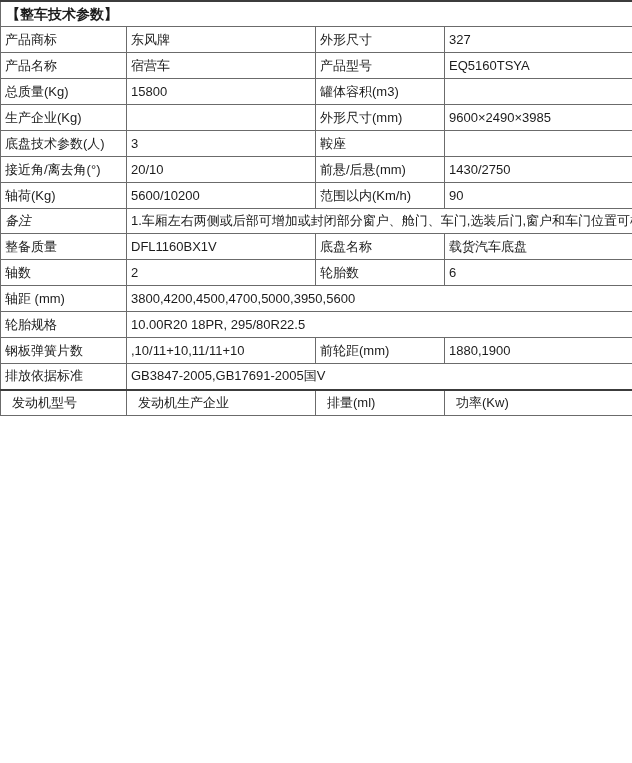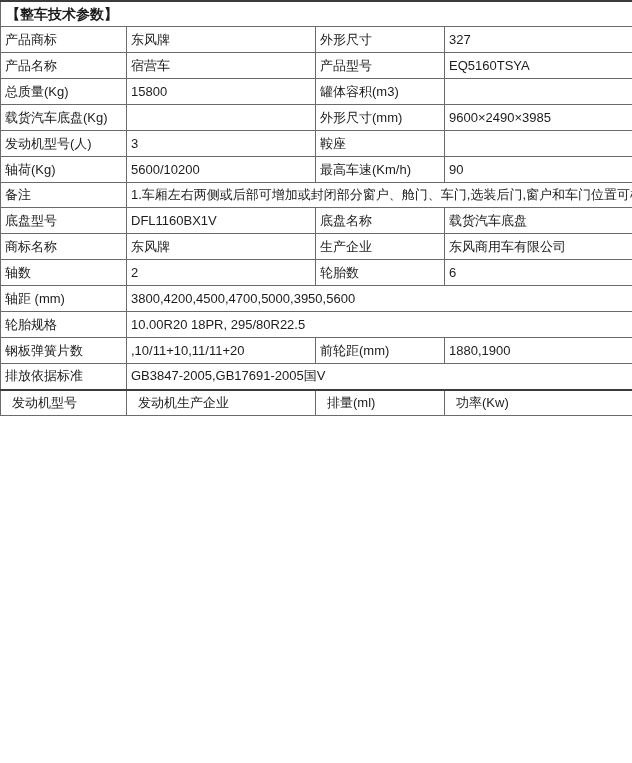--- a/index.html
+++ b/index.html
@@ -47,20 +47,21 @@
     height: 26px;
   }
   td.remark-cell {
     white-space: normal;
     line-height: 24px;
     padding: 1px 4px;
     vertical-align: middle;
   }
   td.remark-label {
     vertical-align: middle;
+    font-style: italic;
   }
 </style>
 </head>
 <body>
 
 <div class="page">
   <table class="params">
     <colgroup>
       <col style="width:126px">
       <col style="width:189px">
@@ -85,72 +86,72 @@
       <td>产品型号</td>
       <td>EQ5160TSYA</td>
     </tr>
     <tr class="data-row">
       <td>总质量(Kg)</td>
       <td>15800</td>
       <td>罐体容积(m3)</td>
       <td></td>
     </tr>
     <tr class="data-row">
-      <td>载货汽车底盘(Kg)</td>
+      <td>生产企业(Kg)</td>
       <td></td>
       <td>外形尺寸(mm)</td>
       <td>9600×2490×3985</td>
     </tr>
     <tr class="data-row">
-      <td>发动机型号(人)</td>
+      <td>底盘技术参数(人)</td>
       <td>3</td>
       <td>鞍座</td>
       <td></td>
     </tr>
     <tr class="data-row">
+      <td>接近角/离去角(°)</td>
+      <td>20/10</td>
+      <td>前悬/后悬(mm)</td>
+      <td>1430/2750</td>
+    </tr>
+    <tr class="data-row">
       <td>轴荷(Kg)</td>
       <td>5600/10200</td>
-      <td>最高车速(Km/h)</td>
+      <td>范围以内(Km/h)</td>
       <td>90</td>
     </tr>
     <tr>
       <td class="remark-label">备注</td>
       <td class="remark-cell" colspan="3">1.车厢左右两侧或后部可增加或封闭部分窗户、舱门、车门,选装后门,窗户和车门位置可根据需要调整;,车体两侧可选装可单侧或双侧拓展式抽拉厢,行驶状态时拓展厢固定牢固,不影响车体宽度。车顶空调、护栏、水箱、侧上车扶手、家用室内空调为选装件,装配顶部空调时整车高3985mm,仅装配顶部护栏时整车高3955mm,取消顶部护栏、空调时整车高3740mm;后悬3070mm对应底盘轴距5000mm,后悬2850mm对应底盘轴距4700mm,后悬2750mm对应底盘轴距4500mm。随底盘选装驾驶室前脸扰流罩,选装前雾灯.选装结构引起的整车整备质量变化在3%范围以内. 2.该车侧防护和后防护为裙板结构,后防护最下部离地高度为500mm. 3. 随底盘选装ABS型号及厂家,ABS型号:3631010-C2000,4460046440;生产厂家:东科克诺尔商用车制动系统(十堰)有限公司,威伯科汽车控制系统(中国)有限公司</td>
     </tr>
 
 
     <tr class="data-row">
-      <td>底盘型号</td>
+      <td>整备质量</td>
       <td>DFL1160BX1V</td>
       <td>底盘名称</td>
       <td>载货汽车底盘</td>
-    </tr>
-    <tr class="data-row">
-      <td>商标名称</td>
-      <td>东风牌</td>
-      <td>生产企业</td>
-      <td>东风商用车有限公司</td>
     </tr>
     <tr class="data-row">
       <td>轴数</td>
       <td>2</td>
       <td>轮胎数</td>
       <td>6</td>
     </tr>
     <tr class="data-row">
       <td>轴距 (mm)</td>
       <td colspan="3">3800,4200,4500,4700,5000,3950,5600</td>
     </tr>
     <tr class="data-row">
       <td>轮胎规格</td>
       <td colspan="3">10.00R20 18PR, 295/80R22.5</td>
     </tr>
     <tr class="data-row">
       <td>钢板弹簧片数</td>
-      <td>,10/11+10,11/11+20</td>
+      <td>,10/11+10,11/11+10</td>
       <td>前轮距(mm)</td>
       <td>1880,1900</td>
     </tr>
     <tr class="data-row">
       <td>排放依据标准</td>
       <td colspan="3">GB3847-2005,GB17691-2005国V</td>
     </tr>
 
     <tr class="data-row thick-top">
       <td>发动机型号</td>

